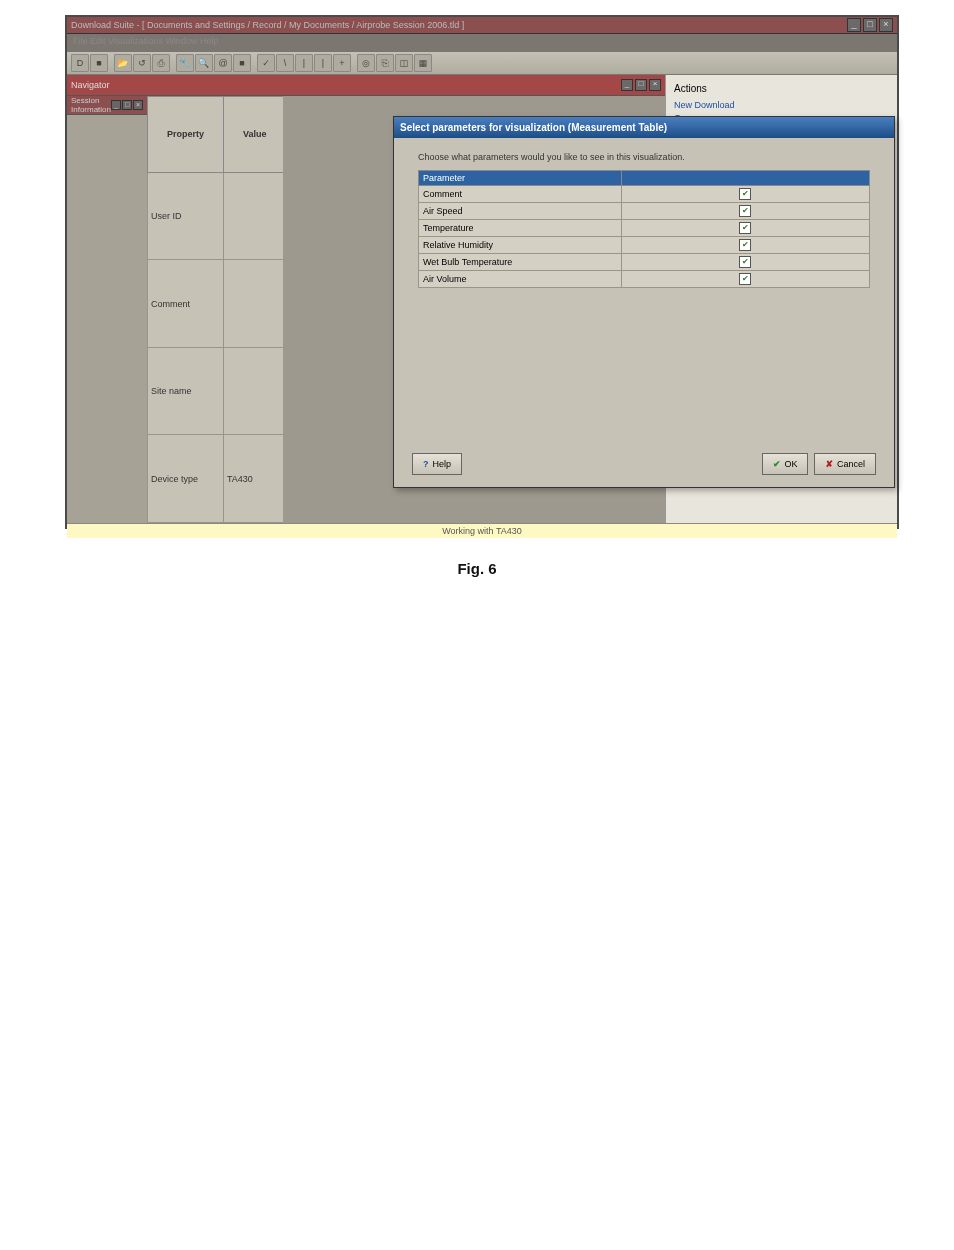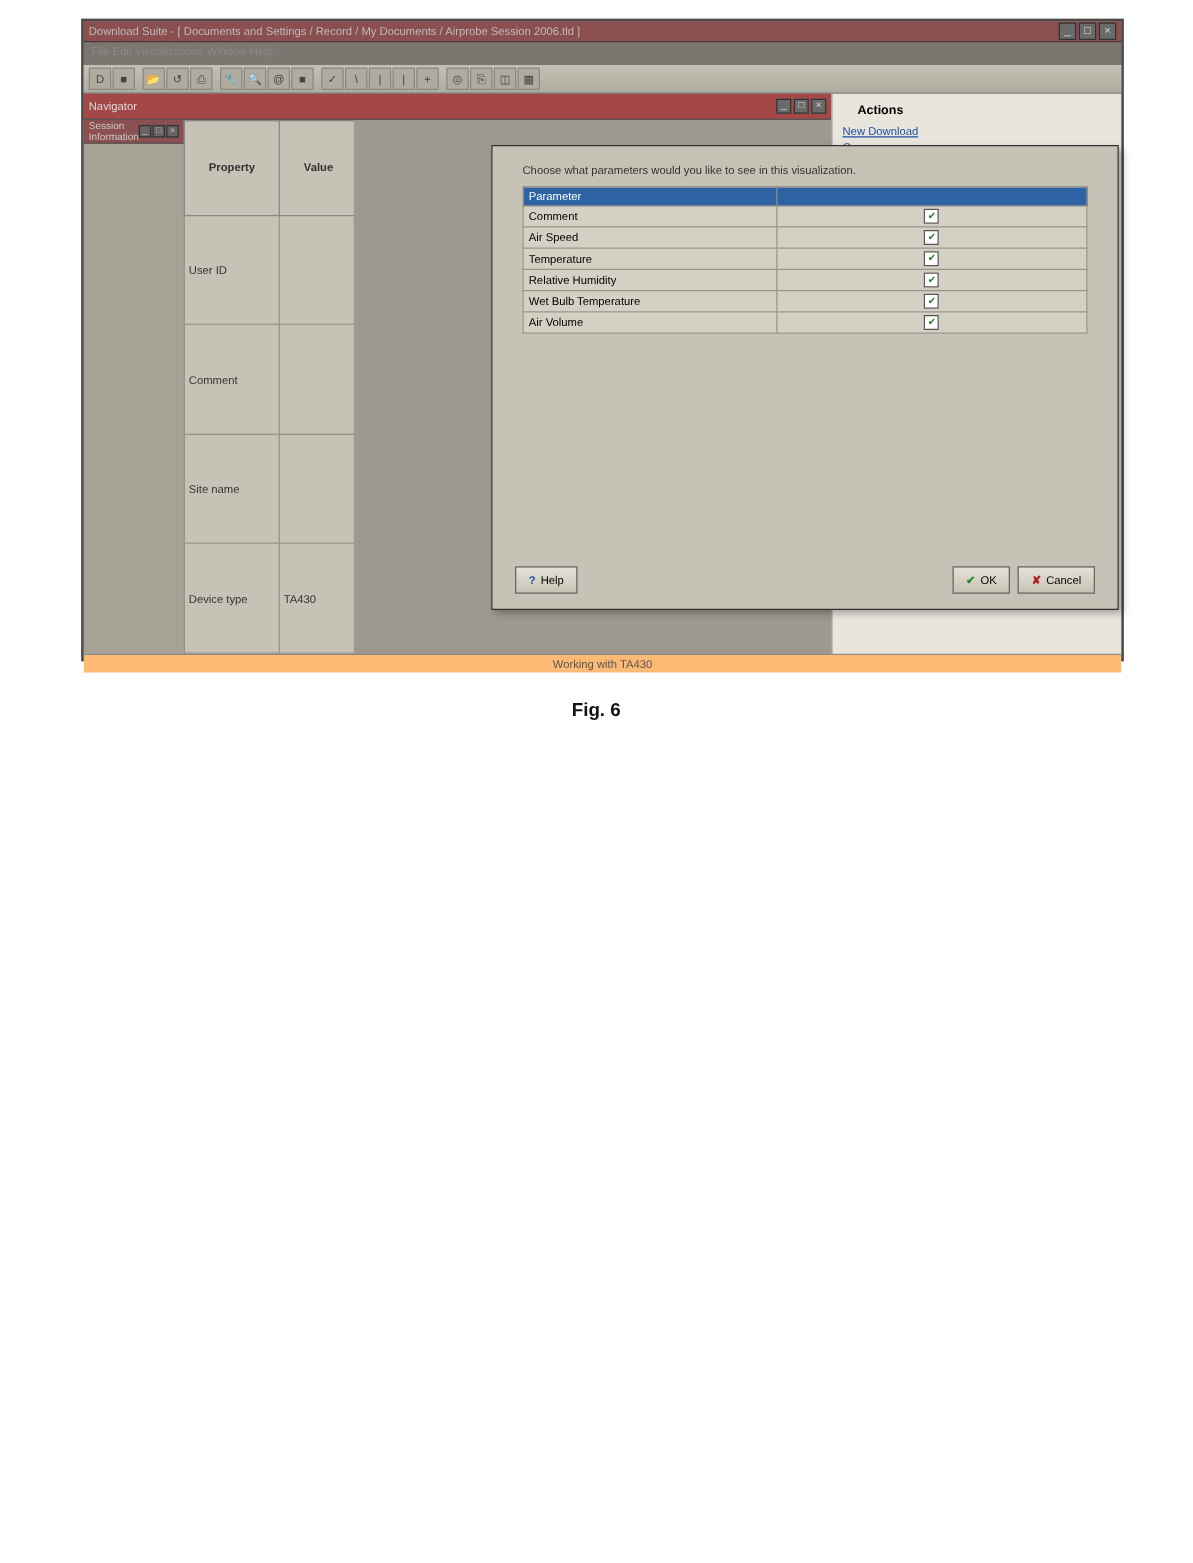--- a/index.html
+++ b/index.html
@@ -37,27 +37,27 @@
   .dlg-instr{font-size:9px;color:#333;margin-bottom:8px}
   .paramtbl{width:100%;border-collapse:collapse;font-size:9px;background:#d4d0c4}
   .paramtbl th{background:#2d63a3;color:#fff;text-align:left;padding:2px 4px;border:1px solid #888;font-weight:normal;font-size:9px}
   .paramtbl td{border:1px solid #9a9589;padding:1px 4px;height:14px}
   .paramtbl td.chk{text-align:center;width:55%}
   .cb{display:inline-block;width:10px;height:10px;border:1px solid #555;background:#fff;font-size:8px;line-height:9px;text-align:center;color:#2a7a2a}
   .dlg-btns{position:absolute;bottom:12px;left:18px;right:18px;display:flex;justify-content:space-between}
   .btn{height:20px;padding:0 10px;border:1px solid #666;background:linear-gradient(#e5e1d6,#c7c2b6);font-size:9px;display:flex;align-items:center;gap:4px;cursor:pointer}
   .btn .bico{font-weight:bold}
   .rightp{width:215px;background:#e8e5dc;border-left:1px solid #999;padding:6px 8px;font-size:9px;color:#333;overflow:hidden}
-  .rightp h4{margin:2px 12px 6px;font-size:10px;font-weight:bold;color:#000}
-  .rightp a{display:block;color:#1d4fa0;text-decoration:underline;margin:3px 0;font-size:9px}
+  .rightp h4{margin:2px 0 6px;font-size:10px;font-weight:normal;color:#000}
+  .rightp a{display:block;color:#1d4fa0;margin:3px 0;font-size:9px}
   .hints{margin-top:130px}
   .hints h4{margin-bottom:4px}
   .hints p{margin:3px 0;font-size:8px;line-height:1.25;color:#555}
   
-  .status{height:14px;background:#fdba74;border-top:1px solid #888;font-size:9px;color:#555;display:flex;align-items:center;justify-content:center}
+  .status{height:14px;background:#fef9c3;border-top:1px solid #888;font-size:9px;color:#555;display:flex;align-items:center;justify-content:center}
   
   .figcap{position:absolute;left:0;width:954px;top:560px;text-align:center;font-size:15px;font-weight:bold;color:#111}
   .pagenum{position:absolute;left:0;width:954px;top:1200px;text-align:center;font-size:17px;color:#111}
 </style>
 </head>
 <body>
 
 <div class="page">
   <div class="screenshot">
 
@@ -142,20 +142,21 @@
                   <tr>
                     <td>Device type</td>
                     <td>TA430</td>
                   </tr>
                 </tbody>
             </table>
           </div>
 
           <div class="canvas">
             <div class="dialog">
+              <div class="dlg-title">Select parameters for visualization (Measurement Table)</div>
               <div class="dlg-body">
                 <div class="dlg-instr">Choose what parameters would you like to see in this visualization.</div>
                 <table class="paramtbl">
                   <tbody>
                       <tr>
                     <th>Parameter</th>
                     <th></th>
                   </tr>
                   </tbody>
                     <tbody id="paramrows">

